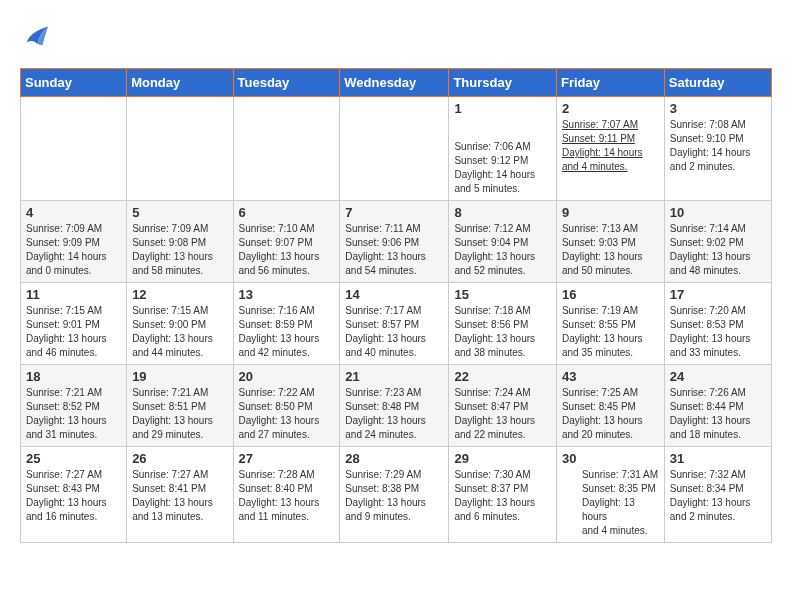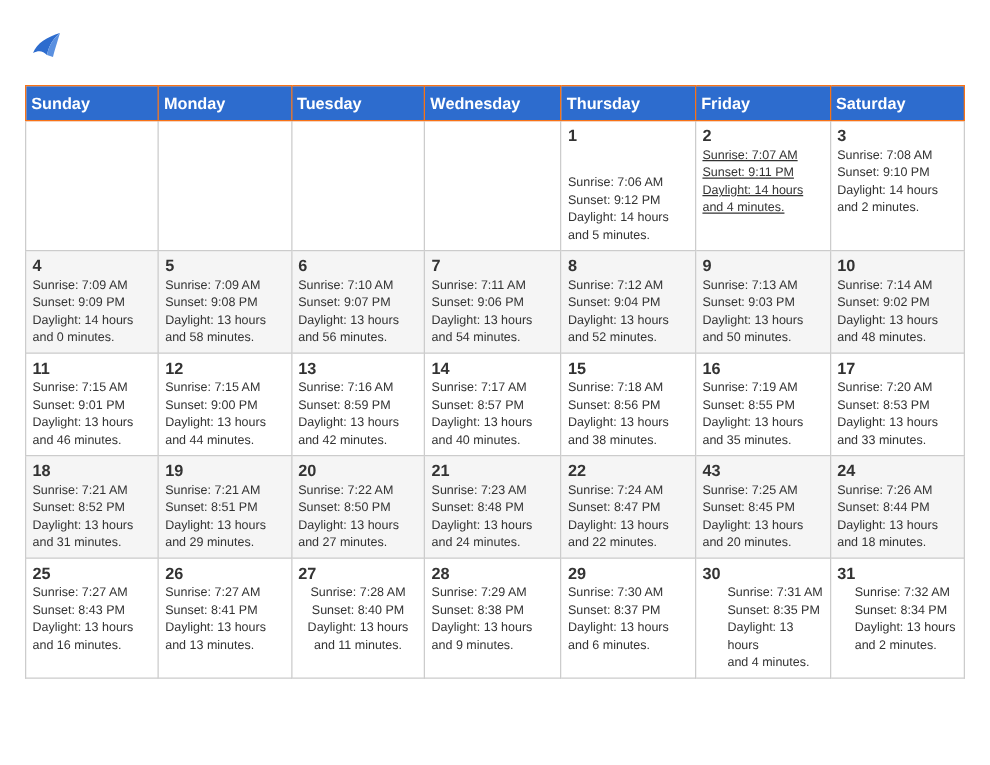--- a/index.html
+++ b/index.html
@@ -287,21 +287,21 @@
           </td>
           <td>
             <span class="day-num">26</span>
             <div class="day-info" style="white-space: pre-line;">Sunrise: 7:27 AM
 Sunset: 8:41 PM
 Daylight: 13 hours
 and 13 minutes.</div>
           </td>
           <td>
             <span class="day-num">27</span>
-            <div class="day-info" style="white-space: pre-line; text-align: center;">Sunrise: 7:28 AM
+            <div class="day-info" style="white-space: pre-line;">Sunrise: 7:28 AM
 Sunset: 8:40 PM
 Daylight: 13 hours
 and 11 minutes.</div>
           </td>
           <td>
             <span class="day-num">28</span>
             <div class="day-info" style="white-space: pre-line;">Sunrise: 7:29 AM
 Sunset: 8:38 PM
 Daylight: 13 hours
 and 9 minutes.</div>
@@ -315,21 +315,21 @@
           </td>
           <td>
             <span class="day-num">30</span>
             <div class="day-info" style="white-space: pre-line; margin-left: 20px;">Sunrise: 7:31 AM
 Sunset: 8:35 PM
 Daylight: 13 hours
 and 4 minutes.</div>
           </td>
           <td>
             <span class="day-num">31</span>
-            <div class="day-info" style="white-space: pre-line; margin-left: 14px;">Sunrise: 7:32 AM
+            <div class="day-info" style="white-space: pre-line;">Sunrise: 7:32 AM
 Sunset: 8:34 PM
 Daylight: 13 hours
 and 2 minutes.</div>
           </td>
         </tr>
       </tbody>
   </table>
 </div>
 
 </body></html>

